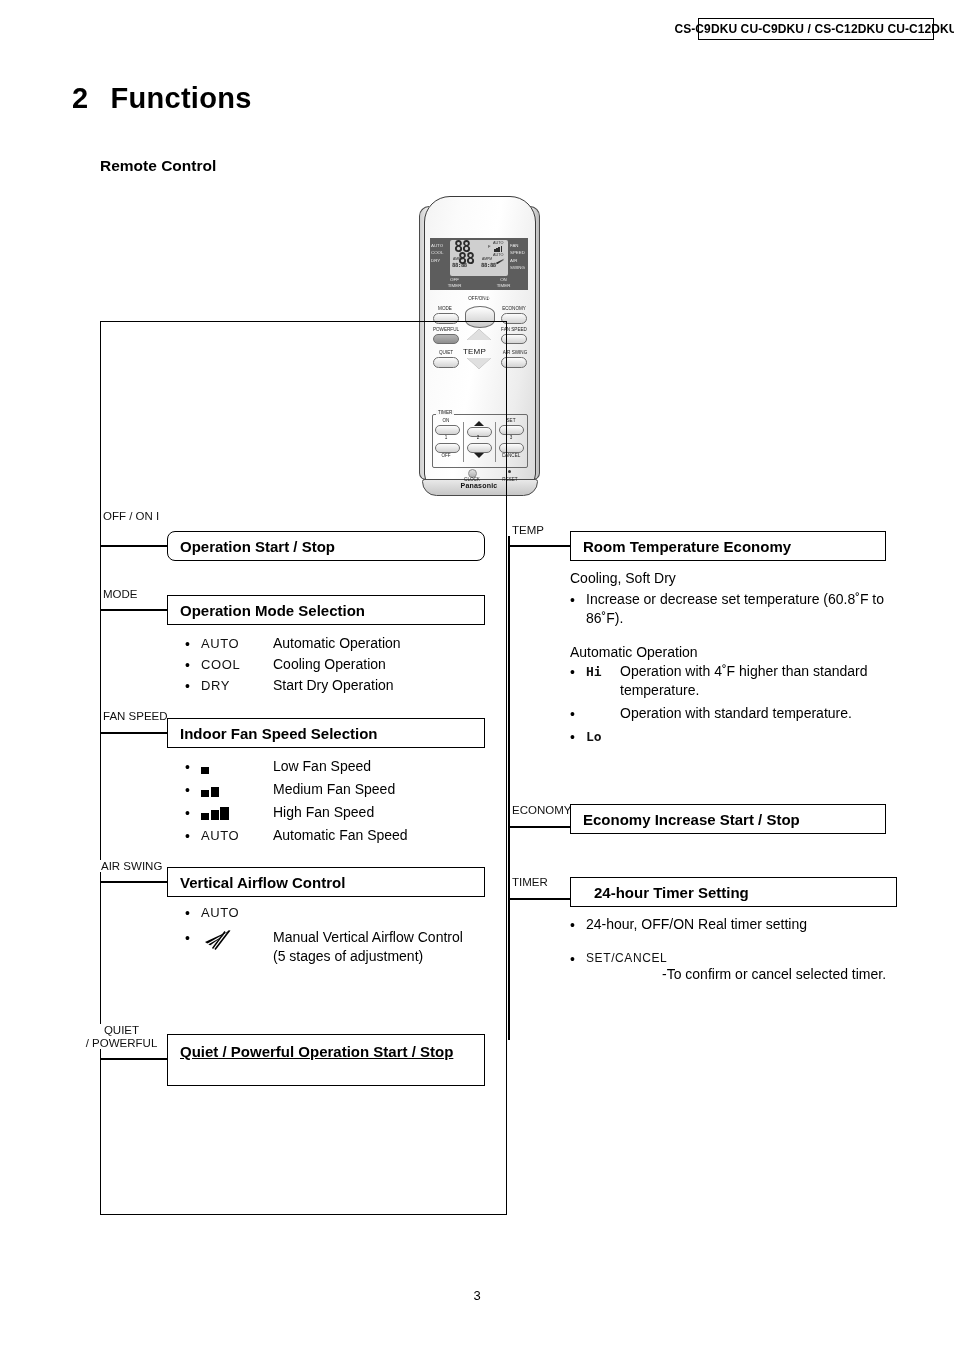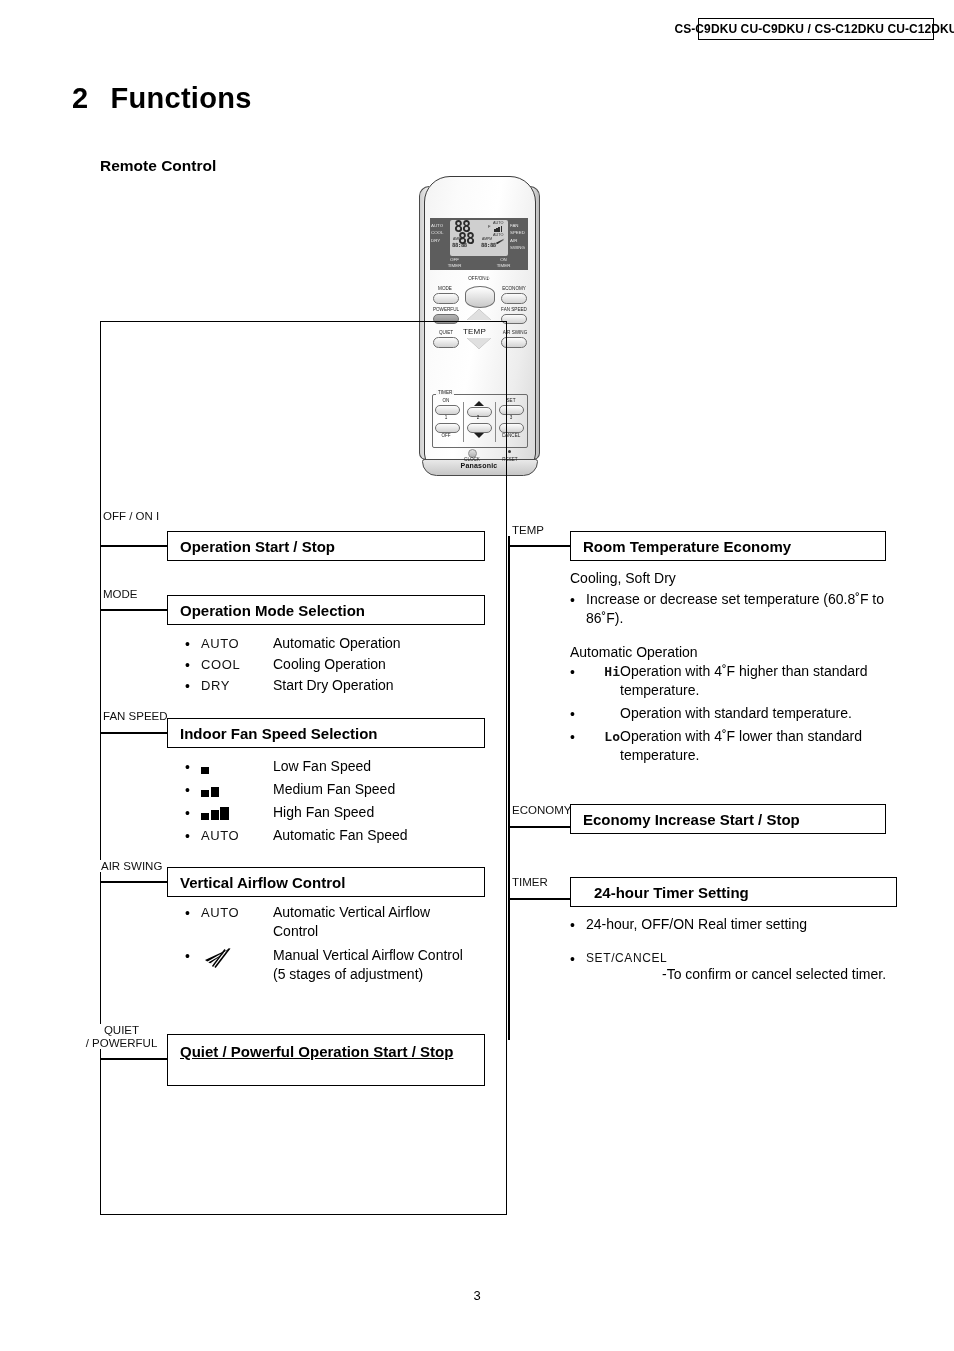--- a/index.html
+++ b/index.html
@@ -8,21 +8,21 @@
   .hdr-box{position:absolute;left:698px;top:18px;width:234px;height:20px;border:1.5px solid #000;
            display:flex;align-items:center;justify-content:center;}
   .hdr-box span{font-size:12px;font-weight:bold;letter-spacing:.1px;white-space:nowrap;}
 
   .chapter{position:absolute;left:72px;top:82px;font-size:29px;font-weight:bold;letter-spacing:.3px;}
   .chapter .num{margin-right:22px;}
 
   .subhead{position:absolute;left:100px;top:157px;font-size:15.5px;font-weight:bold;}
 
   
-  .remote{position:absolute;left:416px;top:176px;width:126px;height:368px;}
+  .remote{position:absolute;left:416px;top:196px;width:126px;height:368px;}
   .rc-body{position:absolute;left:8px;top:0;width:110px;height:292px;
            background:linear-gradient(100deg,#f3f3f3 0%,#fbfbfb 22%,#ffffff 48%,#ededed 78%,#d8d8d8 100%);
            border:1.2px solid #3a3a3a;border-radius:26px 26px 16px 16px;}
   .rc-edgeL{position:absolute;left:3px;top:10px;width:9px;height:272px;border:1.1px solid #4a4a4a;
             border-right:none;border-radius:20px 0 0 14px;background:linear-gradient(90deg,#cfcfcf,#f2f2f2);}
   .rc-edgeR{position:absolute;left:114px;top:10px;width:9px;height:272px;border:1.1px solid #4a4a4a;
             border-left:none;border-radius:0 20px 14px 0;background:linear-gradient(270deg,#b9b9b9,#efefef);}
   .rc-base{position:absolute;left:6px;top:283px;width:114px;height:15px;border:1.1px solid #4a4a4a;
            border-radius:4px 4px 22px 22px;background:linear-gradient(180deg,#e9e9e9,#c6c6c6);}
 
@@ -78,21 +78,21 @@
   .callout{position:absolute;border:1.6px solid #000;background:#fff;display:flex;align-items:center;}
   .callout span{font-size:15px;font-weight:bold;line-height:19px;padding:0 0 0 12px;}
   .tag{position:absolute;font-size:11.5px;color:#111;background:#fff;padding:0 2px;white-space:nowrap;}
   .tag.two{line-height:12.5px;text-align:center;}
 
   .body-txt{position:absolute;font-size:14px;line-height:19px;color:#000;}
   .blist{position:absolute;}
   .brow{display:flex;align-items:flex-start;margin-bottom:1px;}
   .bdot{width:16px;flex:none;font-size:14px;line-height:19px;text-align:left;padding-top:1px;}
   .bsym{width:72px;flex:none;font-size:13px;line-height:19px;color:#111;letter-spacing:.6px;}
-  .bsym.narrow{width:34px;text-align:right;}
+  .bsym.narrow{width:34px;}
   .btxt{font-size:14px;line-height:19px;}
 
   .fanbars{display:inline-flex;align-items:flex-end;gap:1.5px;height:13px;padding-top:4px;}
   .fanbars i{display:block;background:#000;}
 
   .lcdsym{font-family:"DejaVu Sans Mono",monospace;font-size:13px;font-weight:bold;letter-spacing:0;}
 
   .pagenum{position:absolute;left:0;top:1288px;width:954px;text-align:center;font-size:13px;}
 </style>
 </head>
@@ -218,21 +218,21 @@
 </div>
 
 <div class="outer-box"></div>
 <div class="spineR"></div>
 
 <div class="tag" style="left:101px;top:510px;">
   <span>OFF / ON</span>
   <span>I</span>
 </div>
 <div class="lead" style="left:100px;top:545px;width:68px;"></div>
-<div class="callout" style="left:167px;top:531px;width:316px;height:28px;">
+<div class="callout" style="left:167px;top:531px;width:316px;height:28px;border-radius:8px;">
   <span>Operation Start / Stop</span>
 </div>
 
 <div class="tag" style="left:101px;top:588px;">MODE</div>
 <div class="lead" style="left:100px;top:609px;width:68px;"></div>
 <div class="callout" style="left:167px;top:595px;width:316px;height:28px;">
   <span>Operation Mode Selection</span>
 </div>
 <div class="blist" style="left:185px;top:634px;width:300px;">
   <div class="brow">
@@ -297,21 +297,20 @@
 
 <div class="tag" style="left:99px;top:860px;">AIR SWING</div>
 <div class="lead" style="left:100px;top:881px;width:68px;"></div>
 <div class="callout" style="left:167px;top:867px;width:316px;height:28px;">
   <span>Vertical Airflow Control</span>
 </div>
 <div class="blist" style="left:185px;top:903px;width:310px;">
   <div class="brow">
     <div class="bdot">•</div>
     <div class="bsym">AUTO</div>
-    <div class="btxt" style="width:200px">Automatic Vertical Airflow Control</div>
   </div>
   <div class="brow" style="margin-top:5px">
     <div class="bdot">•</div>
     <div class="bsym">
       <svg width="32" height="22" viewBox="0 0 32 22" style="margin-top:1px">
         <path d="M30 1 L4 13 L10 17 Z" fill="#000"></path>
         <path d="M27 3.5 L6 15.5" stroke="#fff" stroke-width="1.3"></path>
         <path d="M24 6.5 L8 18" stroke="#fff" stroke-width="1.3"></path>
         <path d="M28.5 1.5 L14 20.5" stroke="#000" stroke-width="1.6"></path>
         <path d="M24 2.5 L11.5 19.5" stroke="#000" stroke-width="1.4"></path>
@@ -352,21 +351,20 @@
     <div class="btxt" style="width:265px">Operation with 4˚F higher than standard temperature.</div>
   </div>
   <div class="brow" style="margin-top:4px">
     <div class="bdot">•</div>
     <div class="bsym narrow lcdsym"></div>
     <div class="btxt" style="width:290px">Operation with standard temperature.</div>
   </div>
   <div class="brow" style="margin-top:3px">
     <div class="bdot">•</div>
     <div class="bsym narrow lcdsym">Lo</div>
-    <div class="btxt" style="width:265px">Operation with 4˚F lower than standard temperature.</div>
   </div>
 </div>
 
 <div class="tag" style="left:510px;top:804px;">ECONOMY</div>
 <div class="lead" style="left:508px;top:826px;width:63px;"></div>
 <div class="callout" style="left:570px;top:804px;width:314px;height:28px;">
   <span>Economy Increase Start / Stop</span>
 </div>
 
 <div class="tag" style="left:510px;top:876px;">TIMER</div>

